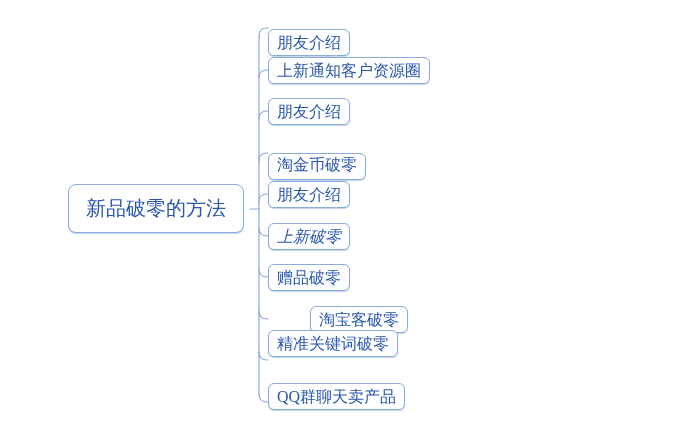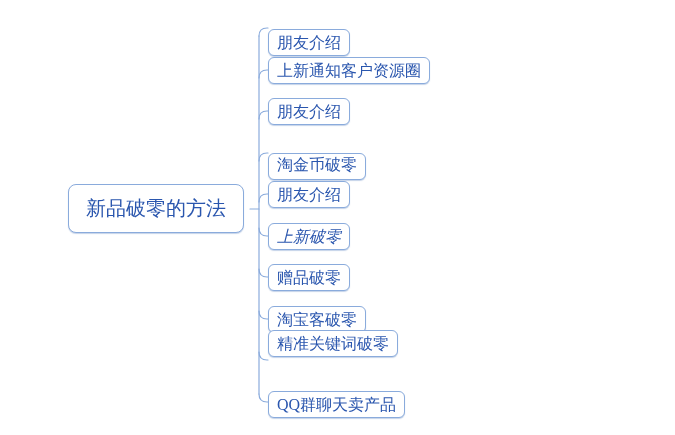--- a/index.html
+++ b/index.html
@@ -74,17 +74,17 @@
   <div class="node root">新品破零的方法</div>
 
   <div id="children">
       <div class="node child" style="top: 29px;">朋友介绍</div>
       <div class="node child" style="top: 56.5px;">上新通知客户资源圈</div>
       <div class="node child" style="top: 97.5px;">朋友介绍</div>
       <div class="node child" style="top: 153px; font-family: Liberation Mono, monospace;">淘金币破零</div>
       <div class="node child" style="top: 180.5px;">朋友介绍</div>
       <div class="node child" style="top: 222.5px; font-style: italic;">上新破零</div>
       <div class="node child" style="top: 263.5px;">赠品破零</div>
-      <div class="node child" style="top: 305.5px;">淘宝客破零</div>
+      <div class="node child" style="top: 305.5px; margin-left: 42px;">淘宝客破零</div>
       <div class="node child" style="top: 330px;">精准关键词破零</div>
-      <div class="node child" style="top: 391px;">QQ群聊天卖产品</div>
+      <div class="node child" style="top: 383px;">QQ群聊天卖产品</div>
     </div>
 </div>
 
 </body></html>

